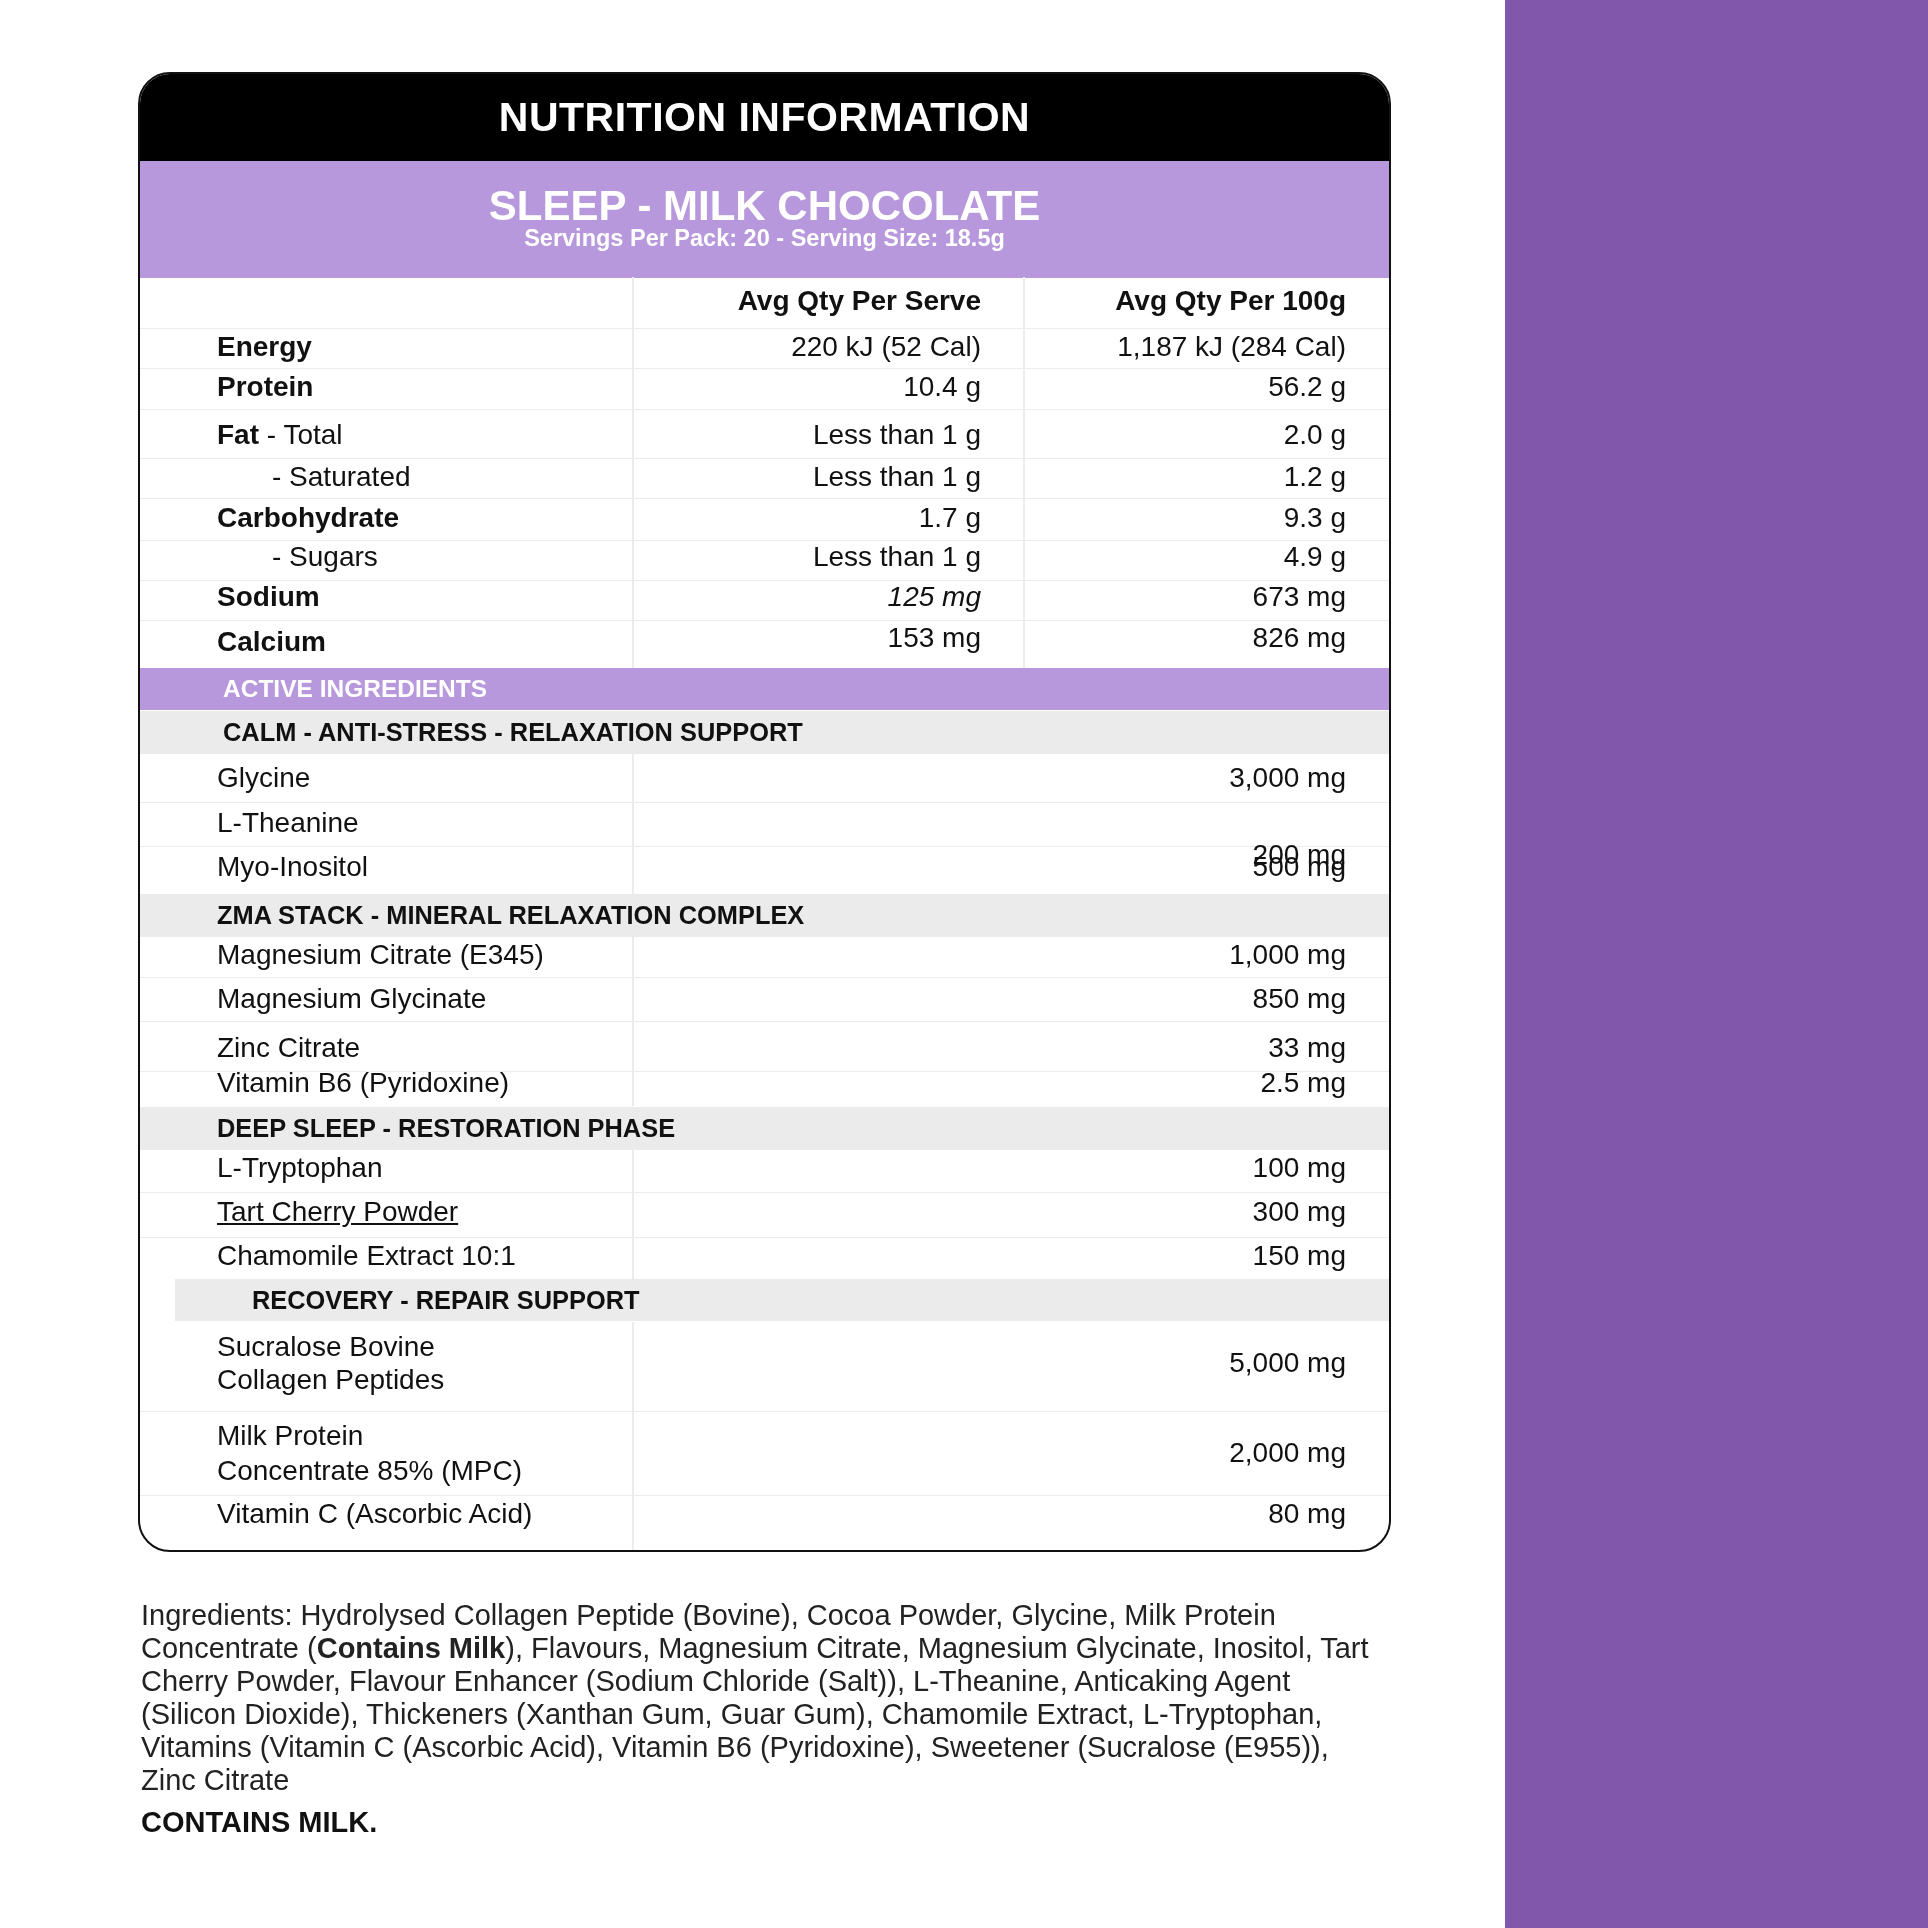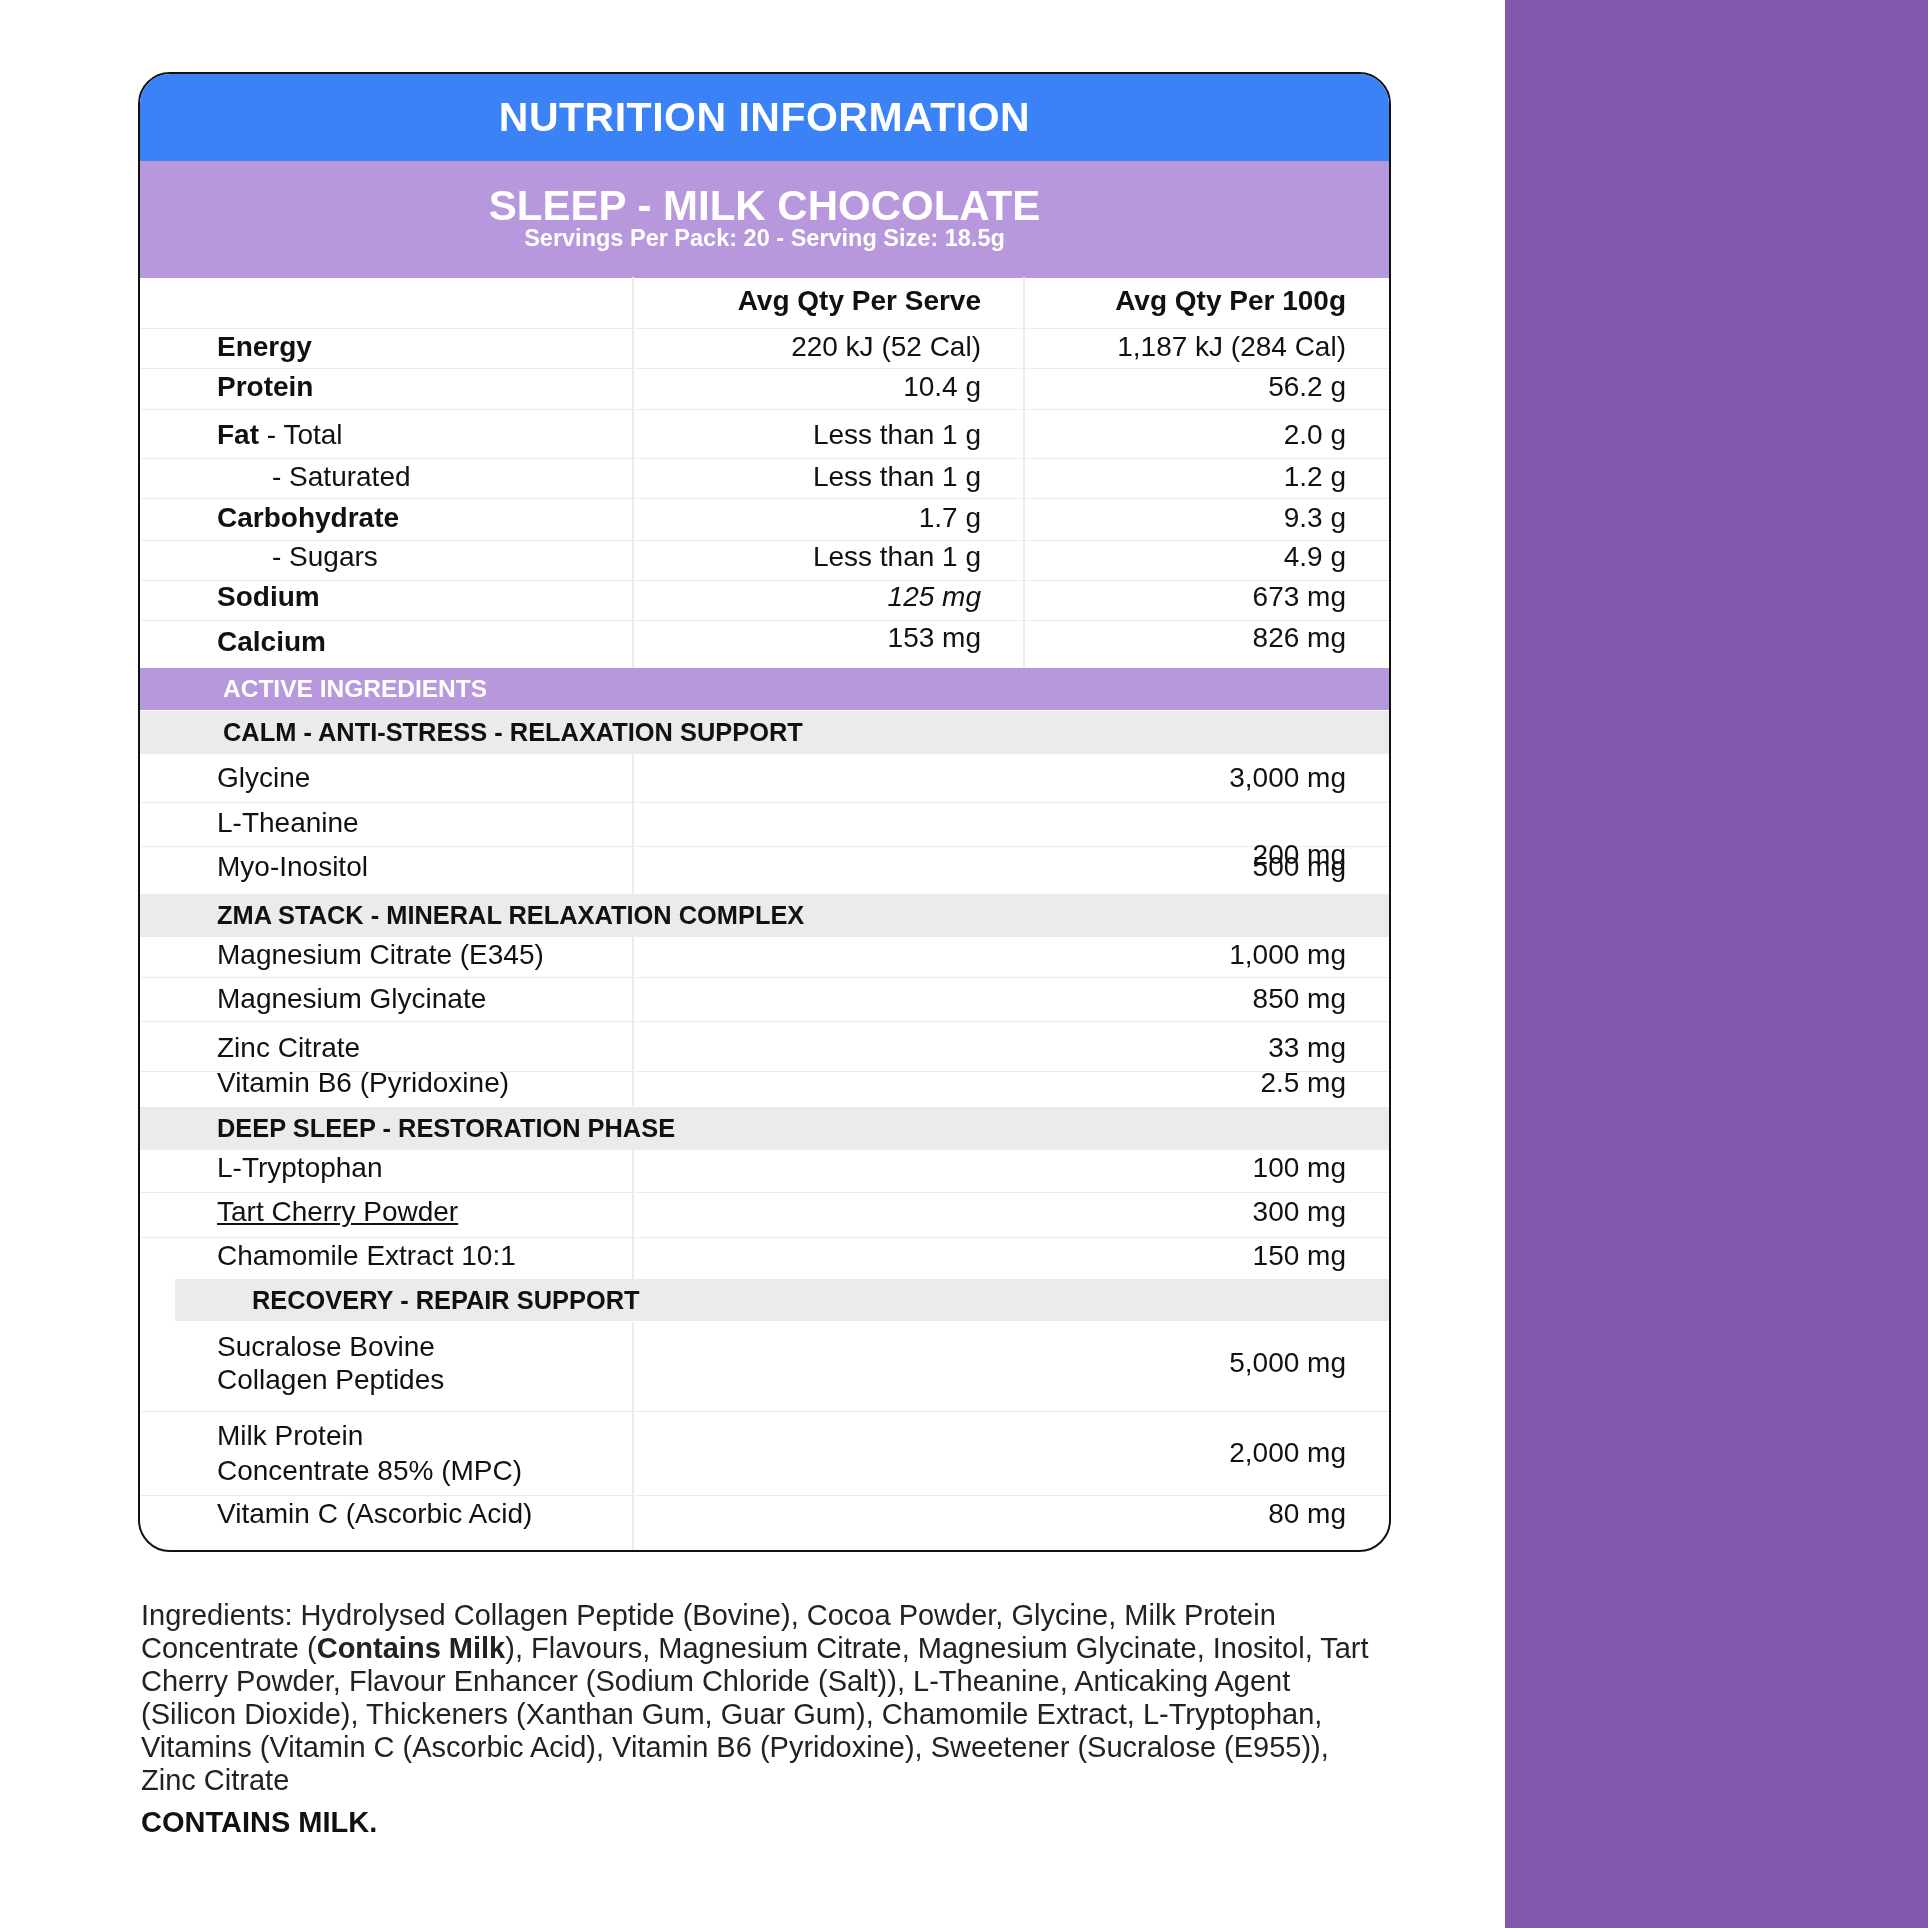--- a/index.html
+++ b/index.html
@@ -13,21 +13,21 @@
     position: absolute; left: 1505px; top: 0; width: 424px; height: 1928px;
     background: #8057aa;
   }
   .panel {
     position: absolute; left: 138px; top: 72px; width: 1253px; height: 1480px;
     border: 2.8px solid #111111; border-radius: 32px; overflow: hidden;
     box-sizing: border-box; background: #ffffff;
   }
   .hdr-main {
     position: absolute; left: 0; top: 0; right: 0; height: 87px;
-    background: #3b82f6; color: #fff; text-align: center;
+    background: #000000; color: #fff; text-align: center;
     font-weight: 700; font-size: 41px; line-height: 87px; letter-spacing: 0.5px;
   }
   .hdr-sub {
     position: absolute; left: 0; top: 87px; right: 0; height: 117px;
     background: #b898dc; color: #fff; text-align: center;
   }
   .hdr-sub .t1 { position: absolute; left: 0; right: 0; top: 21px; font-weight: 700; font-size: 42px; }
   .hdr-sub .t2 { position: absolute; left: 0; right: 0; top: 64px; font-weight: 700; font-size: 23.5px; }
   .row {
     position: absolute; left: 0; right: 0; box-sizing: border-box;

